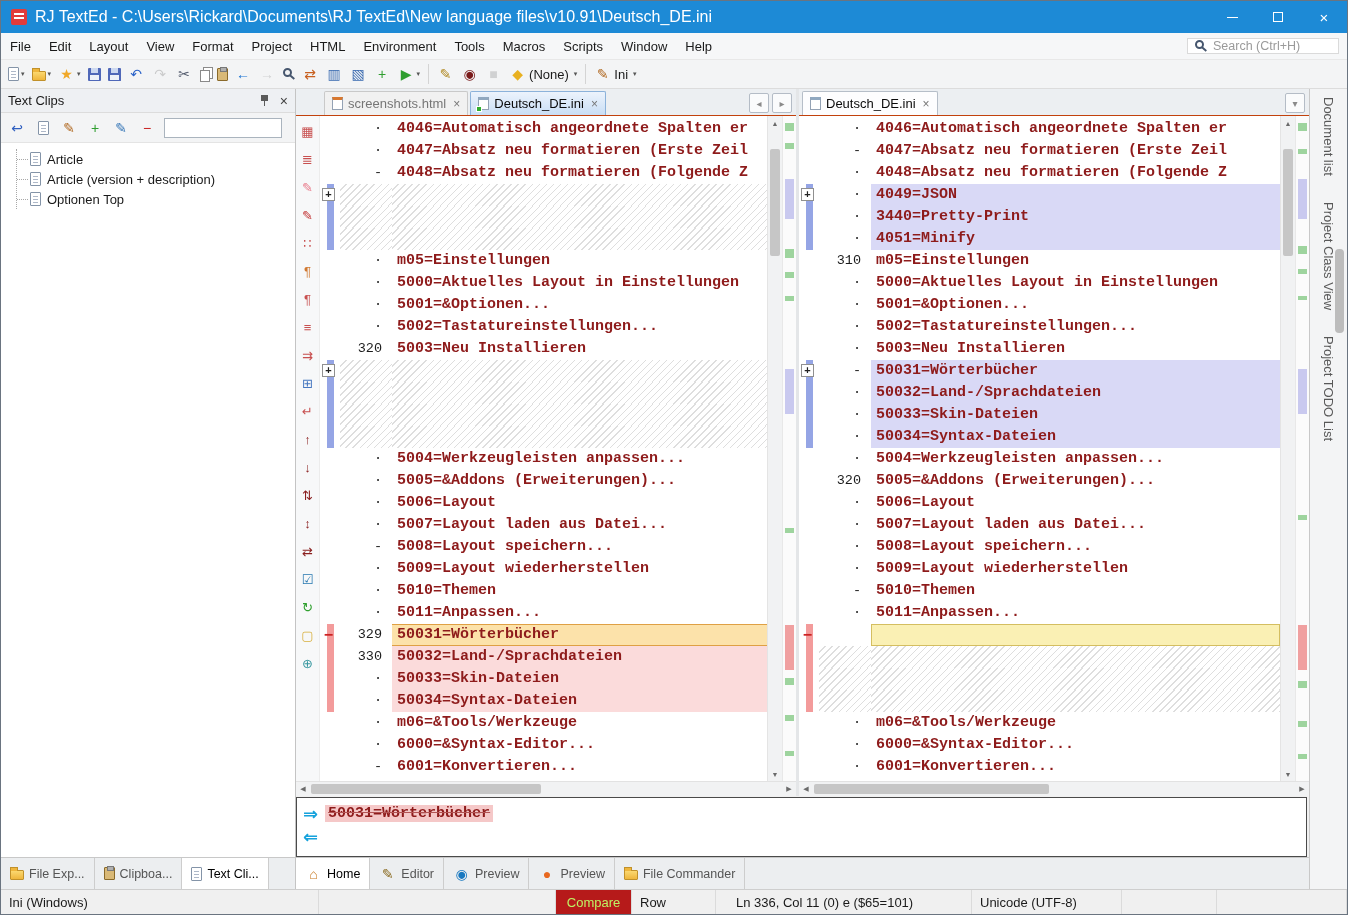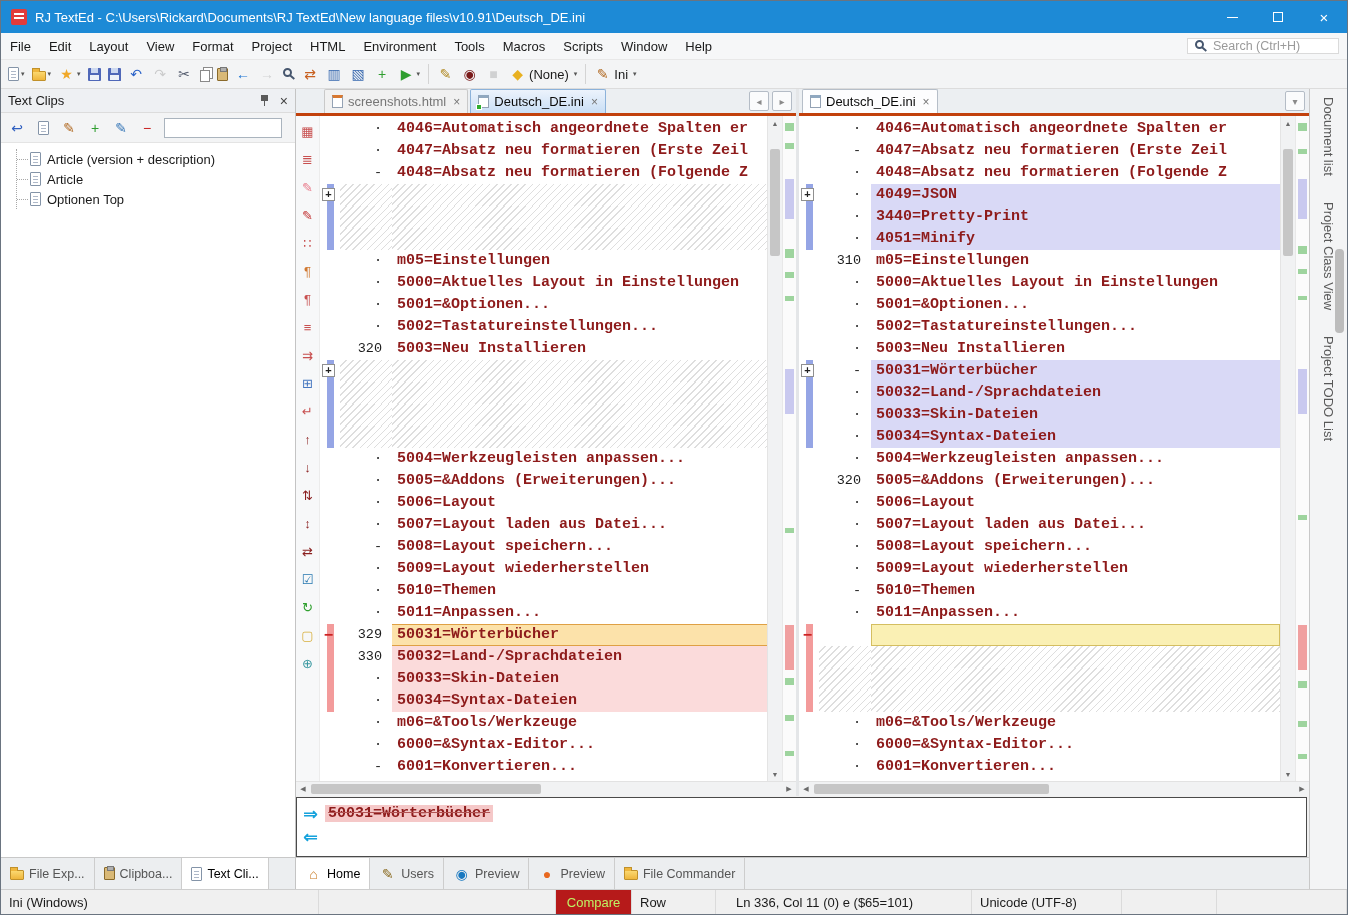--- a/index.html
+++ b/index.html
@@ -3,21 +3,21 @@
 <meta charset="utf-8">
 <style>
 *{margin:0;padding:0;box-sizing:border-box}
 html,body{width:1348px;height:915px;overflow:hidden}
 body{font-family:"Liberation Sans","DejaVu Sans",sans-serif;font-size:13px;background:#fff;color:#1a1a1a}
 .app{width:1348px;height:915px;display:flex;flex-direction:column;border:1px solid #6a7480;background:#f0f0f0}
 
 .titlebar{height:32px;background:var(--accent,#1d8ad6);display:flex;align-items:center;color:#fff;flex:none}
 .appicon{width:16px;height:16px;background:#e23b3b;border-radius:2px;margin:0 8px 0 10px;position:relative;flex:none}
 .appicon::before{content:"";position:absolute;left:3px;right:3px;top:4px;height:2px;background:#fff;box-shadow:0 4px 0 #fff}
-.title{font-size:13px;white-space:nowrap;overflow:hidden}
+.title{font-size:16px;white-space:nowrap;overflow:hidden}
 .tspacer{flex:1}
 .wctrl{width:46px;height:100%;display:flex;align-items:center;justify-content:center;flex:none;font-size:15px}
 .ic-min{width:11px;height:1px;background:#fff}
 .ic-max{width:10px;height:10px;border:1px solid #fff}
 
 .menubar{height:26px;background:#f6f7f8;display:flex;align-items:center;flex:none}
 .menus{display:flex}
 .mitem{display:flex;align-items:center;padding:0 9px;font-size:13px}
 .msp{flex:1}
 .menusearch{display:flex;align-items:center;gap:6px;margin:2px 8px;padding:0 7px;background:#fff;border:1px solid #dadada;width:152px}
@@ -64,21 +64,21 @@
 .tree-children .trow::before{content:"";position:absolute;left:-13px;top:10px;width:11px;border-top:1px dotted #a8a8a8}
 .lefttabs{height:32px;flex:none;display:flex;background:#eceef0;border-top:1px solid #c8c8c8}
 .btab{display:flex;align-items:center;gap:5px;padding:0 9px;border-right:1px solid #cdcdcd;color:#555;font-size:12.5px;white-space:nowrap}
 .btab.active{background:#fff;color:#000}
 
 .center{flex:1;display:flex;flex-direction:column;min-width:0}
 .panes{flex:1;display:flex;min-height:0}
 .pane{display:flex;flex-direction:column;min-width:0}
 .pane1{width:503px;flex:none;border-right:3px solid #e4e6e8}
 .pane2{flex:1}
-.tabbar{height:27px;background:#eceff2;border-bottom:3px solid #c2410c;display:flex;align-items:flex-end;gap:2px;padding:2px 3px 0;flex:none}
+.tabbar{height:27px;background:#eceff2;border-bottom:1px solid #c2410c;display:flex;align-items:flex-end;gap:2px;padding:2px 3px 0;flex:none}
 .pane1 .tabbar{padding-left:28px}
 .tab{height:24px;display:flex;align-items:center;gap:5px;padding:0 7px;background:#f1f1f1;border:1px solid #c9c9c9;border-bottom:none;border-radius:2px 2px 0 0;color:#767676;font-size:13px;white-space:nowrap}
 .tab.active{background:linear-gradient(#ecf3fc,#c9def5);border-color:#8cb2da;color:#0a0a0a}
 .tab.active2{background:#fdfdfe;border-color:#b6bec8;color:#0a0a0a}
 .tabicon{width:11px;height:13px;background:#fff;border:1px solid #94a2b4;position:relative;flex:none}
 .moddot{position:absolute;left:-3px;bottom:-3px;width:6px;height:6px;background:#2fae2f;border:1px solid #fff}
 .tabx{color:#777;font-size:12px;margin-left:2px}
 .tbsp{flex:1}
 .navbtn{width:20px;height:20px;border:1px solid #b4bcc6;background:#fafbfc;color:#8a8a8a;display:flex;align-items:center;justify-content:center;font-size:10px;border-radius:2px;margin:0 1px 2px 0}
 .pbody{flex:1;display:flex;min-height:0}
@@ -277,25 +277,25 @@
           </div>
           <div class="cbtn">
             <span class="g" style="color: rgb(200, 32, 32);">−</span>
           </div>
           <input style="">
         </div>
       <div class="tree">
           <div class="tree-children">
             <div class="trow">
               <span class="g g-page"></span>
-              <span>Article (version + description)</span>
+              <span>Article</span>
             </div>
             <div class="trow">
               <span class="g g-page"></span>
-              <span>Article</span>
+              <span>Article (version + description)</span>
             </div>
             <div class="trow">
               <span class="g g-page"></span>
               <span>Optionen Top</span>
             </div>
           </div>
         </div>
       <div class="lefttabs">
           <div class="btab">
             <span class="g g-folder"></span>
@@ -782,21 +782,21 @@
             <span class="cmp-arrow">⇐</span>
           </div>
         </div>
       <div class="centertabs">
           <div class="btab active">
             <span class="g" style="color: rgb(200, 120, 32);">⌂</span>
             <span>Home</span>
           </div>
           <div class="btab">
             <span class="g" style="color: rgb(138, 106, 32);">✎</span>
-            <span>Users</span>
+            <span>Editor</span>
           </div>
           <div class="btab">
             <span class="g" style="color: rgb(24, 120, 192);">◉</span>
             <span>Preview</span>
           </div>
           <div class="btab">
             <span class="g" style="color: rgb(232, 104, 32);">●</span>
             <span>Preview</span>
           </div>
           <div class="btab">

